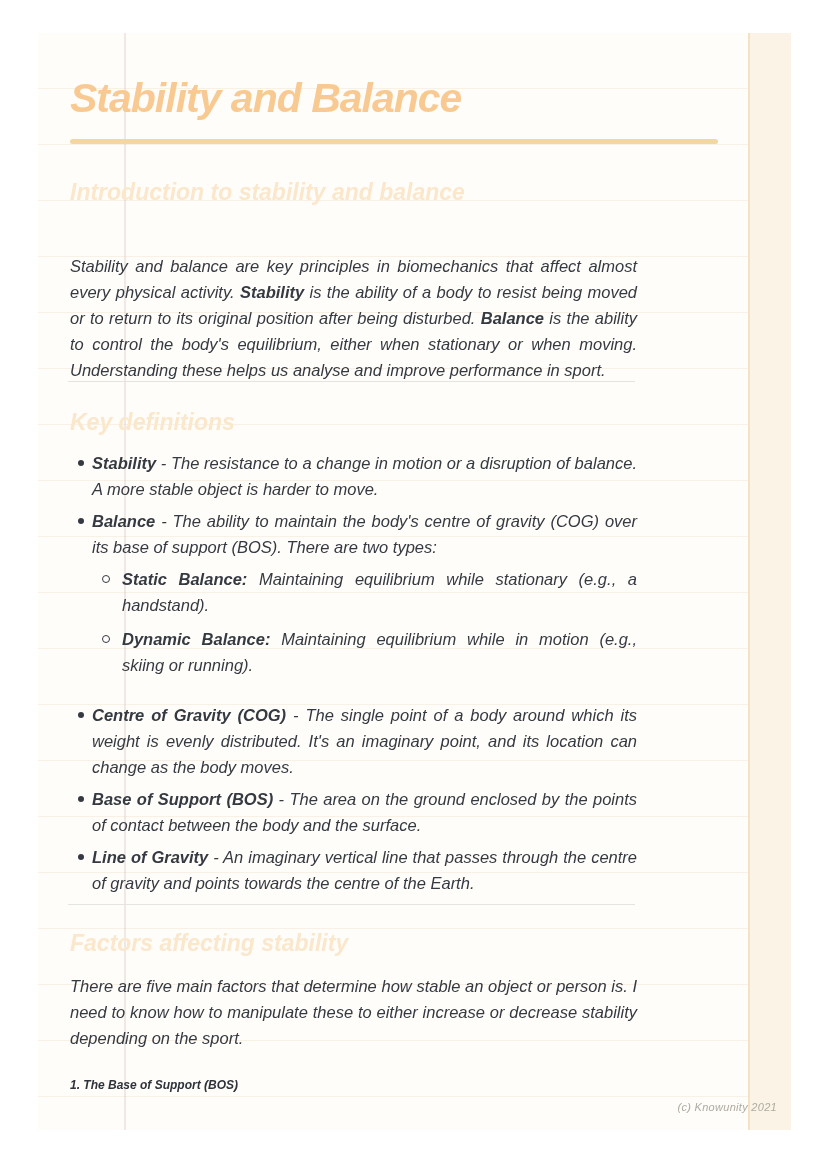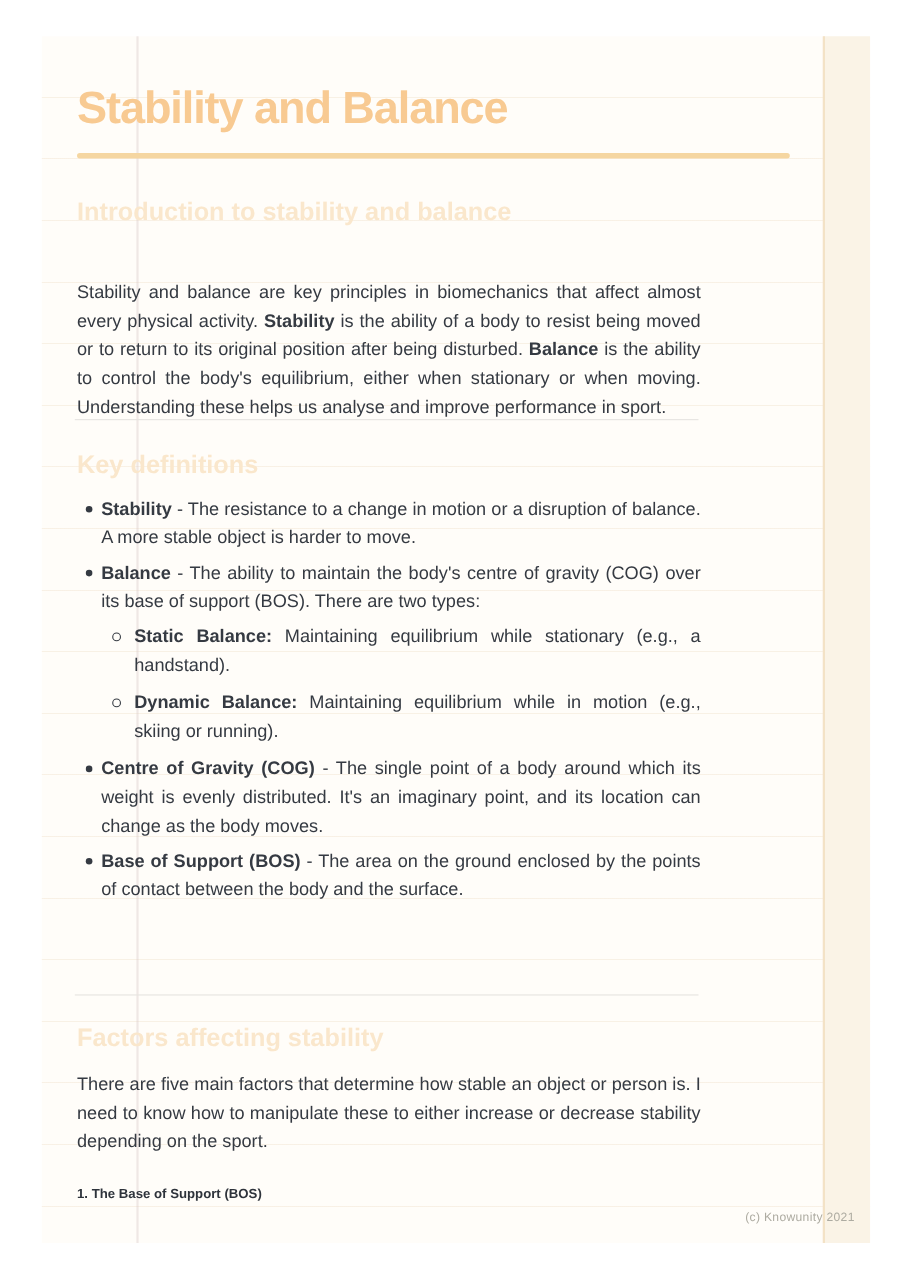--- a/index.html
+++ b/index.html
@@ -1,15 +1,15 @@
 <!DOCTYPE html>
 <html><head>
 <meta charset="utf-8">
 <style>
-  * { margin: 0; padding: 0; box-sizing: border-box; }
+  * { margin: 0; padding: 0; box-sizing: border-box; font-style: italic; }
   html, body {
     width: 828px; height: 1171px;
     background: #ffffff;
     font-family: "Liberation Sans", sans-serif;
     overflow: hidden;
   }
   .page {
     position: absolute;
     left: 38px; top: 33px;
     width: 753px; height: 1097px;
@@ -100,21 +100,21 @@
     content: "";
     position: absolute;
     left: 8px; top: 10px;
     width: 6px; height: 6px;
     border-radius: 50%;
     background: #353A42;
   }
   .sub-list {
     list-style: none;
     margin-top: 6px;
-    margin-bottom: 8px;
+    margin-bottom: 24px;
   }
   .sub-list > li {
     position: relative;
     padding-left: 30px;
     margin-bottom: 8px;
   }
   .sub-list > li::before {
     content: "";
     position: absolute;
     left: 10px; top: 9px;
@@ -162,20 +162,21 @@
   <ul class="def-list">
     <li><b>Stability</b><span> - The resistance to a change in motion or a disruption of balance. A more stable object is harder to move.</span></li>
     <li><b>Balance</b><span> - The ability to maintain the body's centre of gravity (COG) over its base of support (BOS). There are two types:</span>
       <ul class="sub-list">
         <li><b>Static Balance:</b><span> Maintaining equilibrium while stationary (e.g., a handstand).</span></li>
         <li><b>Dynamic Balance:</b><span> Maintaining equilibrium while in motion (e.g., skiing or running).</span></li>
       </ul>
     </li>
     <li><b>Centre of Gravity (COG)</b><span> - The single point of a body around which its weight is evenly distributed. It's an imaginary point, and its location can change as the body moves.</span></li>
     <li><b>Base of Support (BOS)</b><span> - The area on the ground enclosed by the points of contact between the body and the surface.</span></li>
+    <li><b>Line of Gravity</b><span> - An imaginary vertical line that passes through the centre of gravity and points towards the centre of the Earth.</span></li>
   </ul>
 
   <div class="divider divider-2"></div>
 
   <h2 class="h2 h2-factors">Factors affecting stability</h2>
 
   <p class="body-text p-factors">There are five main factors that determine how stable an object or person is. I need to know how to manipulate these to either increase or decrease stability depending on the sport.</p>
 
   <p class="factor-subheading">1. The Base of Support (BOS)</p>
 

